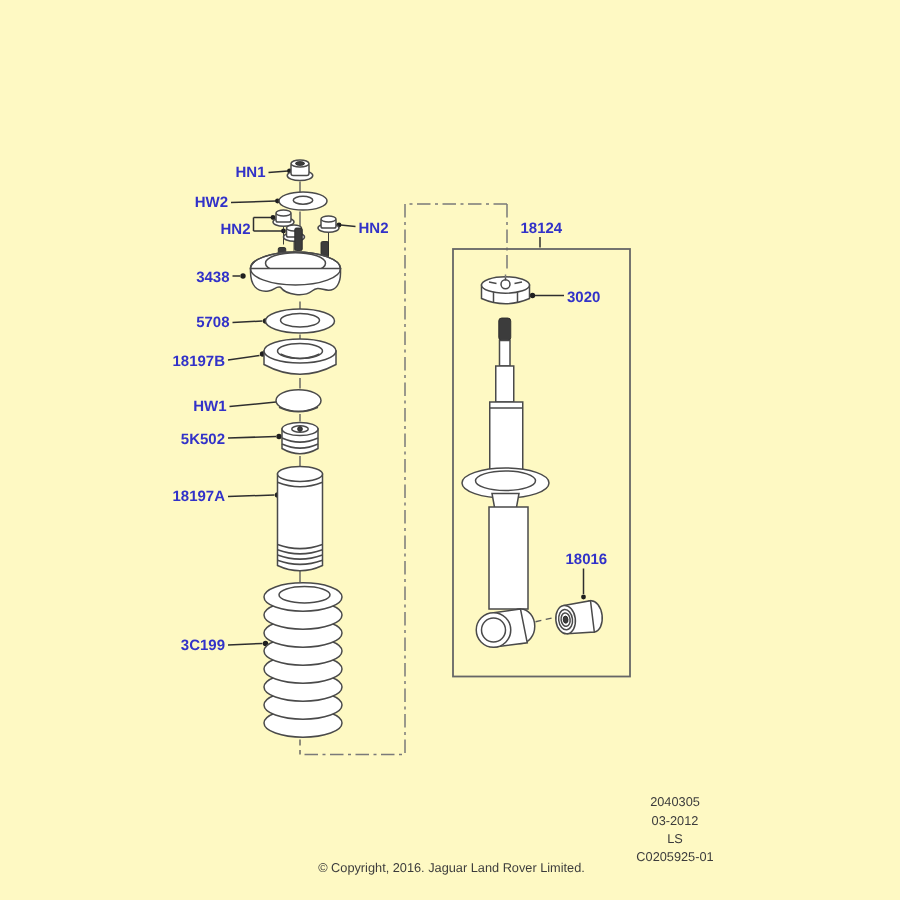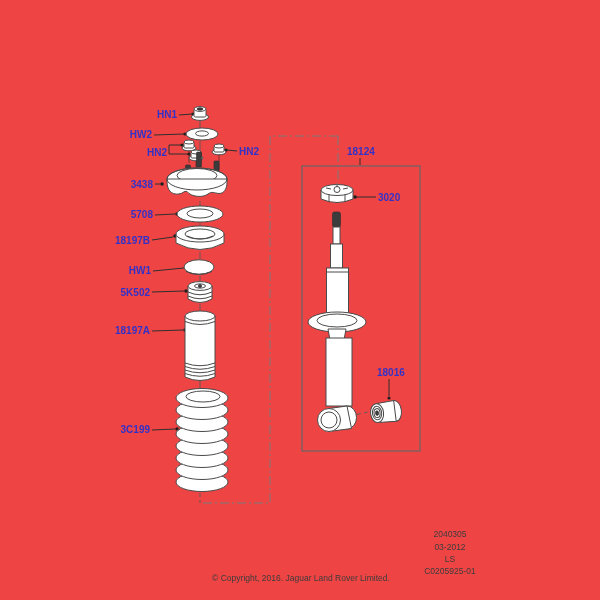--- a/index.html
+++ b/index.html
@@ -1,16 +1,16 @@
 <!DOCTYPE html>
 <html><head>
 <meta charset="utf-8">
 <style>
   html,body{margin:0;padding:0;background:#ffffff;}
-  .stage{position:relative;width:600px;height:600px;background:#ef4444;overflow:hidden;
+  .stage{position:relative;width:600px;height:600px;background:#fef9c3;overflow:hidden;
          font-family:"Liberation Sans","DejaVu Sans",sans-serif;}
   svg{display:block;}
   .callout{font-family:"Liberation Sans","DejaVu Sans",sans-serif;font-size:10px;font-weight:bold;}
   .plate-text{font-family:"Liberation Sans","DejaVu Sans",sans-serif;font-size:8.5px;fill:#3c3c3c;}
   .part{fill:#ffffff;stroke:#4a4a4a;stroke-width:1;}
   .partline{fill:none;stroke:#4a4a4a;stroke-width:1;}
   .dark{fill:#3c3c3c;stroke:#2a2a2a;stroke-width:0.6;}
   .leader{stroke:#2f2f2f;stroke-width:1;fill:none;}
   .leaderdot{fill:#1f1f1f;stroke:none;}
   .axis{stroke:#5a5a5a;stroke-width:0.9;fill:none;}

